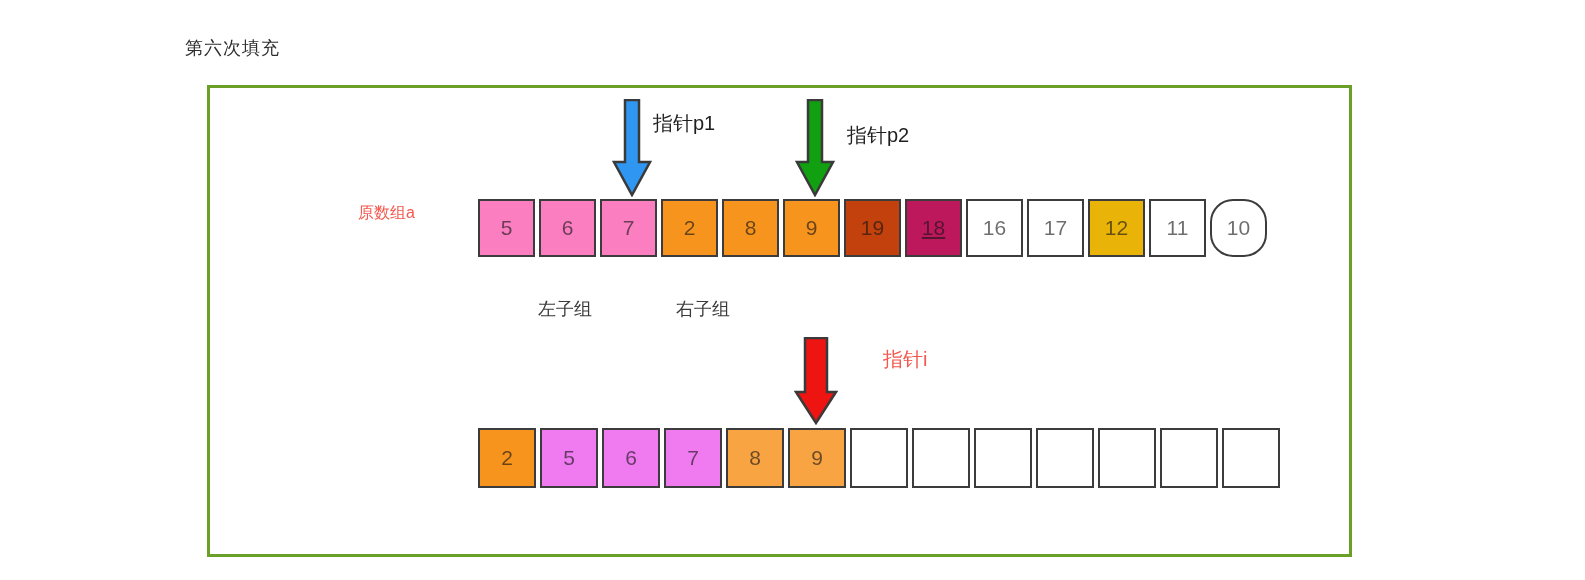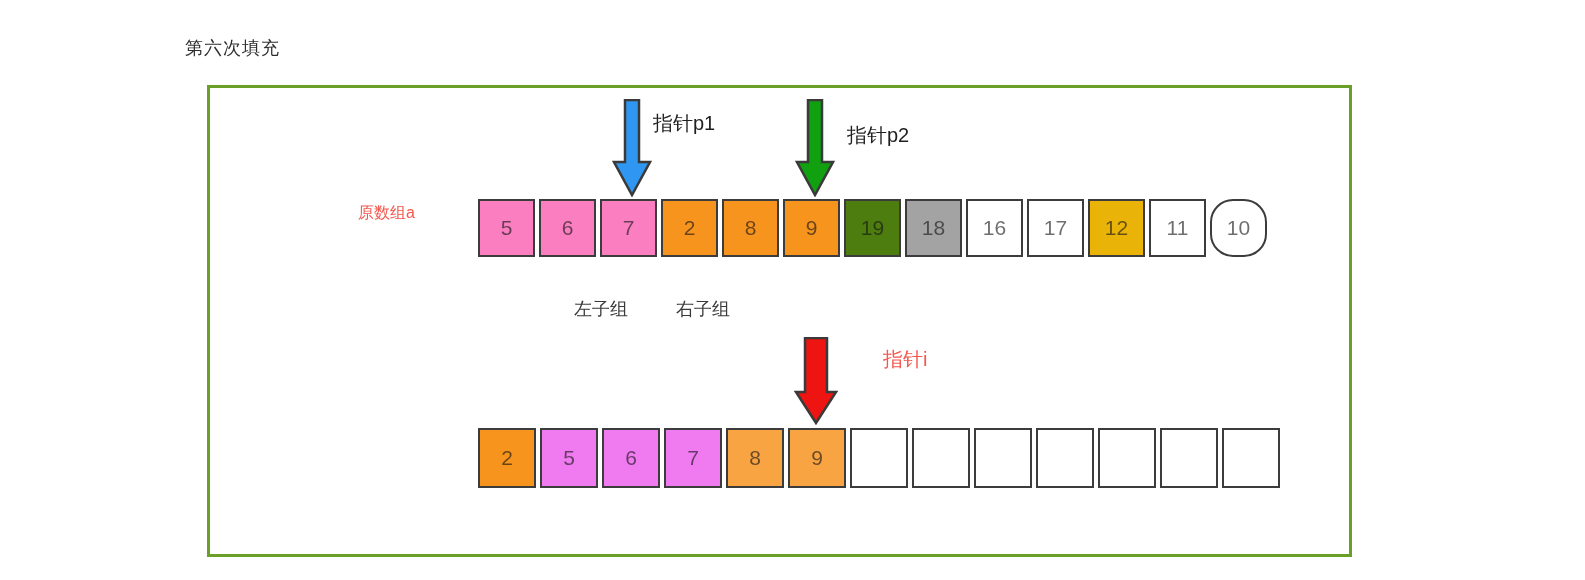--- a/index.html
+++ b/index.html
@@ -65,21 +65,21 @@
   }
   .cells-a .cell { width: 57px; height: 58px; }
   .cells-assist .cell { width: 58px; height: 60px; }
   .subgroup-label {
     position: absolute;
     top: 297px;
     font-size: 18px;
     color: #3a3a3a;
     white-space: nowrap;
   }
-  .subgroup-left  { left: 538px; margin-left: 36px; }
+  .subgroup-left  { left: 538px; }
   .subgroup-right { left: 676px; }
 </style>
 </head>
 <body>
 
 <div class="stage">
 
   <div class="title">第六次填充</div>
 
   <div class="frame"></div>
@@ -95,22 +95,22 @@
   <div class="ptr-label" style="left:847px; top:122px;">指针p2</div>
 
   <div class="row-label label-a">原数组a</div>
   <div class="cells cells-a" id="cells-a">
       <div class="cell" style="background: rgb(250, 126, 192);">5</div>
       <div class="cell" style="background: rgb(250, 126, 192);">6</div>
       <div class="cell" style="background: rgb(250, 126, 192);">7</div>
       <div class="cell" style="background: rgb(247, 148, 30);">2</div>
       <div class="cell" style="background: rgb(247, 148, 30);">8</div>
       <div class="cell" style="background: rgb(247, 148, 30);">9</div>
-      <div class="cell" style="background: #4d7c0f;">19</div>
-      <div class="cell" style="background: #a3a3a3;">18</div>
+      <div class="cell" style="background: #c2410c;">19</div>
+      <div class="cell" style="background: #be185d; text-decoration: underline;">18</div>
       <div class="cell" style="background: rgb(255, 255, 255);">16</div>
       <div class="cell" style="background: rgb(255, 255, 255);">17</div>
       <div class="cell" style="background: #eab308;">12</div>
       <div class="cell" style="background: rgb(255, 255, 255);">11</div>
       <div class="cell" style="background: rgb(255, 255, 255); border-radius: 23px;">10</div>
     </div>
 
   <div class="subgroup-label subgroup-left">左子组</div>
   <div class="subgroup-label subgroup-right">右子组</div>
 

